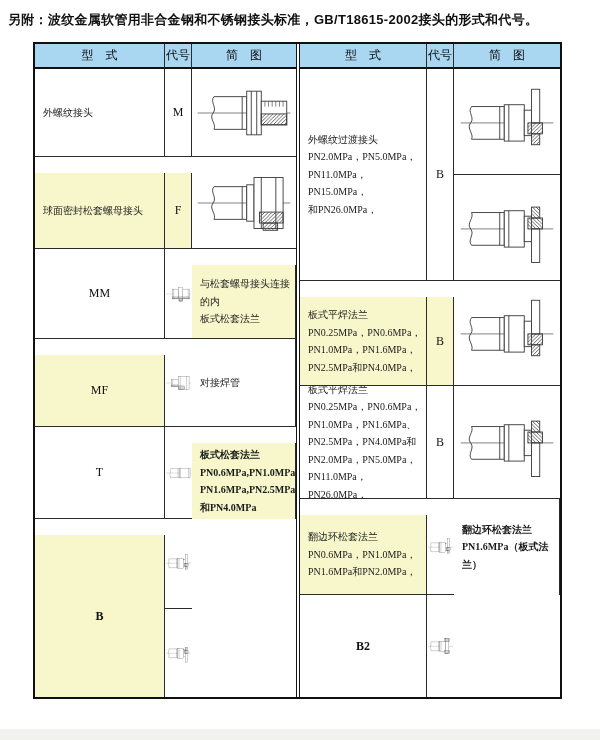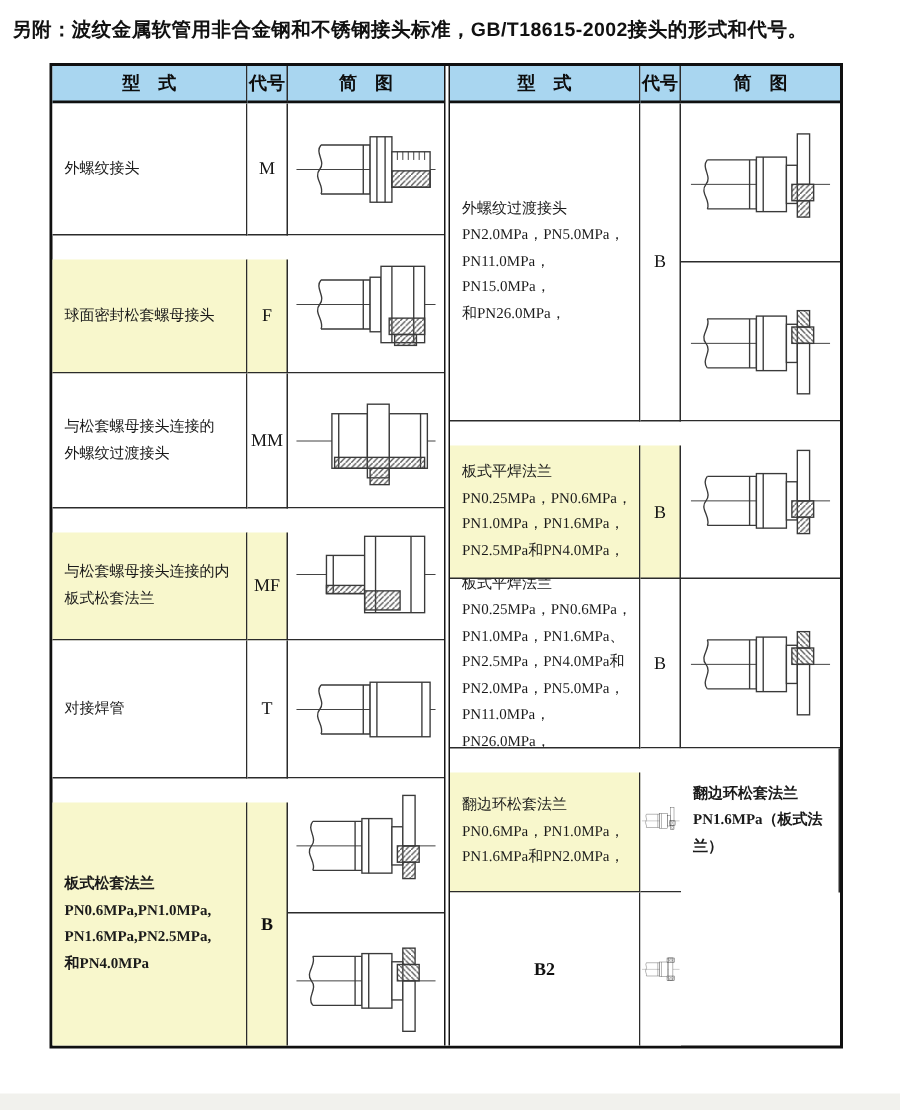--- a/index.html
+++ b/index.html
@@ -19,21 +19,21 @@
   .left-half{grid-template-columns:130px 27px 104px;grid-template-rows:25px 88px 92px 90px 88px 92px 178px;}
   .right-half{grid-template-columns:127px 27px 106px;grid-template-rows:25px 212px 105px 113px 96px 102px;}
   .divider{width:2px;background:#fff;border-left:1px solid #151515;border-right:1px solid #151515;}
   .cell{
     box-sizing:border-box;border-right:1px solid #2b2b2b;border-bottom:1px solid #2b2b2b;
     overflow:hidden;display:flex;align-items:center;background:#fff;
   }
   .cell.last{border-right:none;}
   .cell.rb{border-bottom:none;font-weight:bold;}
   .th{
-    background:#a9d6f0;justify-content:center;font-size:12px;font-weight:700;
+    background:#a9d6f0;justify-content:center;font-size:12px;font-weight:400;
     color:#0d0d0d;border-bottom:2px solid #101010;text-align:right;
   }
   .hl{background:#f8f7cc;margin-top:16px;}
   .tc{padding:2px 4px 2px 8px;}
   .type-text{
     font-family:"Liberation Serif",serif;font-size:10px;line-height:17.5px;
     white-space:pre-line;color:#1a1a1a;
   }
   .cc{justify-content:center;}
   .code{font-family:"Liberation Serif",serif;font-size:12px;color:#111;}
@@ -154,24 +154,20 @@
       </div>
     <div class="cell cc hl">
         <span class="code">F</span>
       </div>
     <div class="cell dc last">
         <svg class="diag" viewBox="0 0 110 80">
           <use href="#sym-f"></use>
         </svg>
       </div>
 
-    <div class="cell tc">
-        <span class="type-text">与松套螺母接头连接的
-外螺纹过渡接头</span>
-      </div>
     <div class="cell cc">
         <span class="code">MM</span>
       </div>
     <div class="cell dc last">
         <svg class="diag" viewBox="0 0 110 80">
           <use href="#sym-mm"></use>
         </svg>
       </div>
 
     <div class="cell tc hl">

